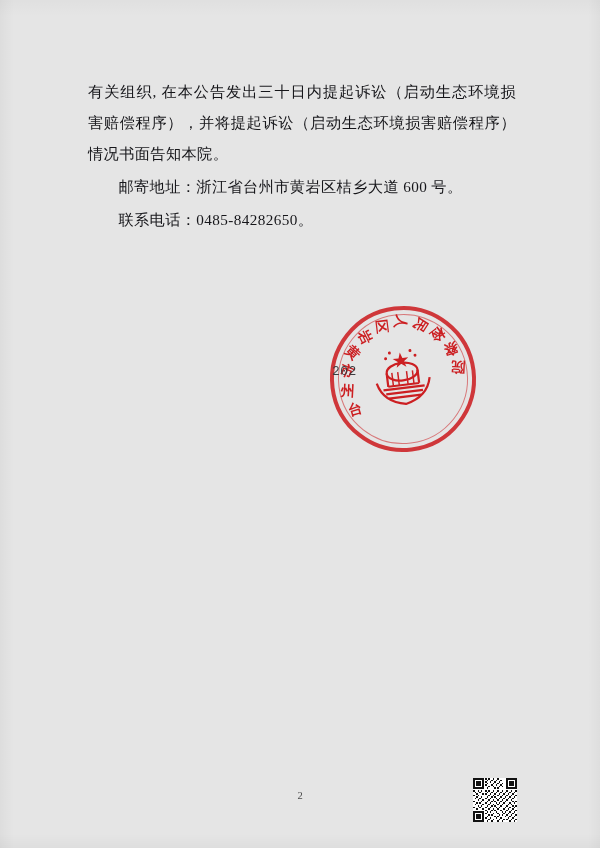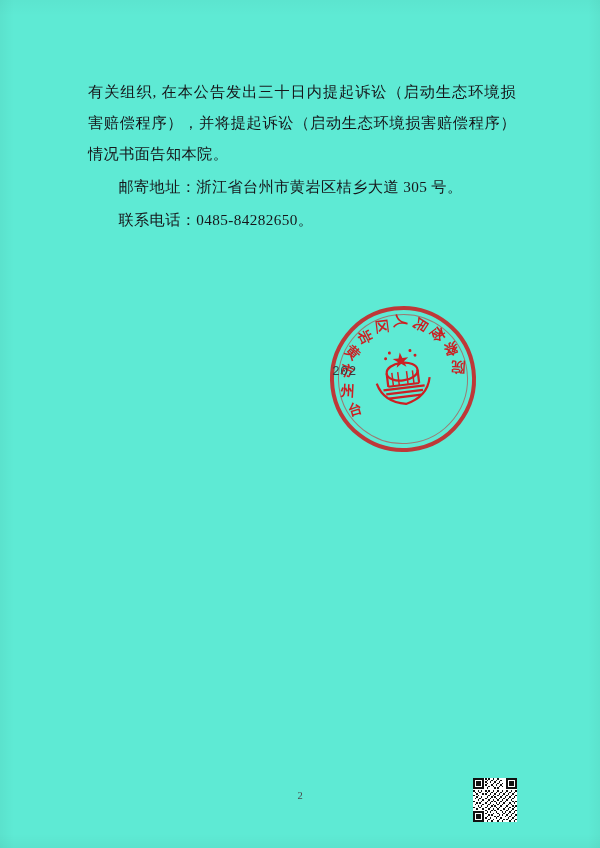--- a/index.html
+++ b/index.html
@@ -13,21 +13,21 @@
     position: relative;
     overflow: hidden;
     font-family: "Liberation Serif", "DejaVu Serif", serif;
     color: #1a1a1a;
   }
 
   
   #page {
     position: absolute;
     inset: 0;
-    background: #5eead4;
+    background: #e5e5e5;
   }
 
   
   #page::before {
     content: "";
     position: absolute;
     inset: 0;
     pointer-events: none;
     background:
       linear-gradient(to right, rgba(0,0,0,0.035) 0px, rgba(0,0,0,0) 14px),
@@ -140,21 +140,21 @@
     height: 44px;
   }
 </style>
 </head>
 <body>
 
 <div id="page">
 
   <div id="body-text">
     <p class="para">有关组织, 在本公告发出三十日内提起诉讼（启动生态环境损害赔偿程序），并将提起诉讼（启动生态环境损害赔偿程序）情况书面告知本院。</p>
-    <p class="para indent">邮寄地址：浙江省台州市黄岩区桔乡大道 305 号。</p>
+    <p class="para indent">邮寄地址：浙江省台州市黄岩区桔乡大道 600 号。</p>
     <p class="para indent">联系电话：0485-84282650。</p>
   </div>
 
   <div id="seal-wrap">
     <div id="seal">
       <div class="seal-ring"></div>
       <div class="seal-ring-inner"></div>
 
       <svg class="seal-star" viewBox="0 0 100 100">
         <g fill="none" stroke="#cc1f22" stroke-width="3">

